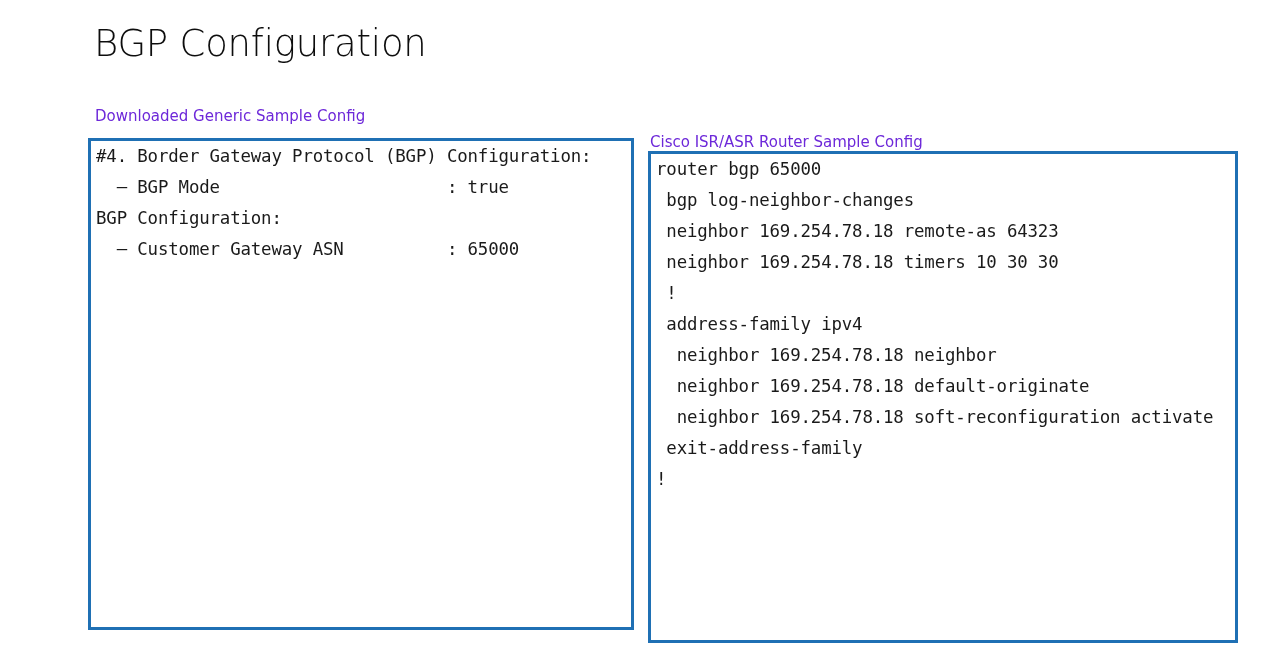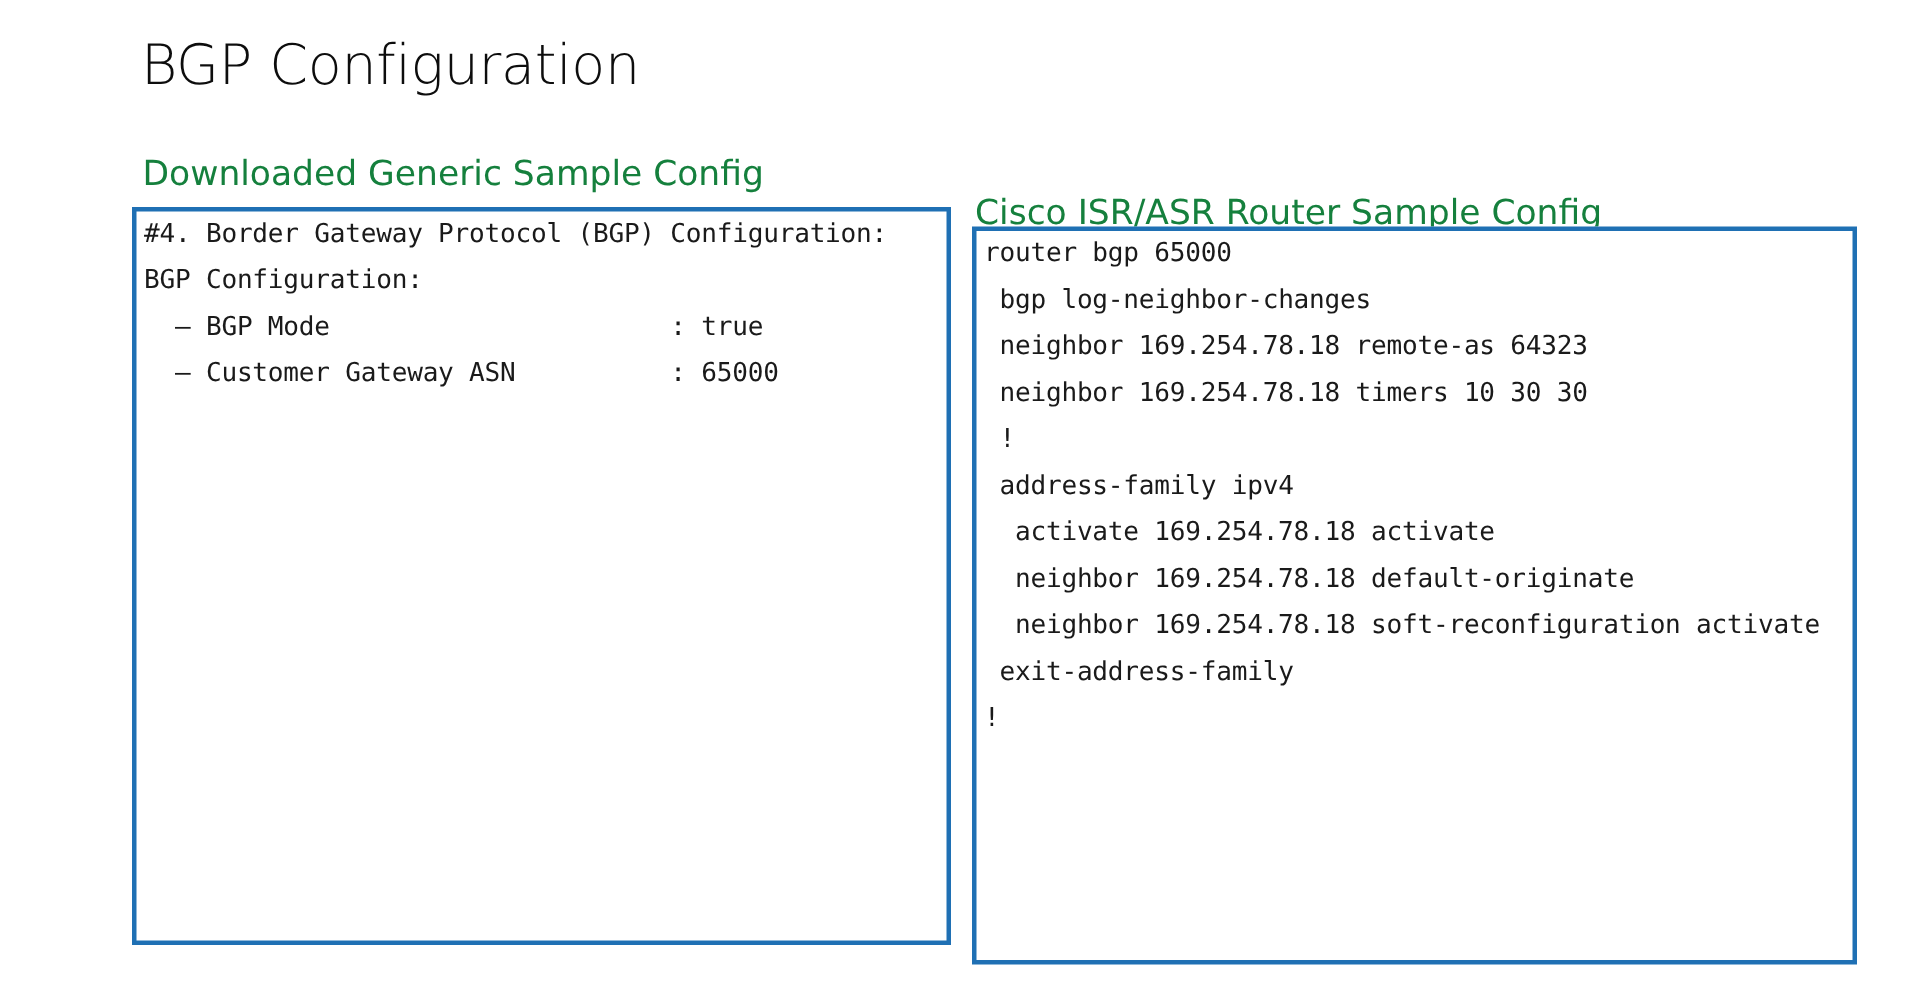--- a/index.html
+++ b/index.html
@@ -28,23 +28,23 @@
     letter-spacing: -0.2px;
     color: #0d0d0d;
     white-space: nowrap;
   }
 
   
   .col-heading {
     position: absolute;
     font-family: "DejaVu Sans", sans-serif;
     font-weight: 400;
-    font-size: 23px;
+    font-size: 15px;
     line-height: 24px;
-    color: #15803d;
+    color: #6d28d9;
     white-space: nowrap;
   }
   .col-heading.left  { left: 95px;  top: 104px; }
   .col-heading.right { left: 650px; top: 92px; margin-top: 38px; }
 
   
   .code-panel {
     position: absolute;
     box-sizing: border-box;
     background: #ffffff;
@@ -92,33 +92,33 @@
 
 <div class="slide-title">BGP Configuration</div>
 
 <div class="col-heading left">Downloaded Generic Sample Config</div>
 
 <div class="col-heading right">Cisco ISR/ASR Router Sample Config</div>
 
 <div class="code-panel left">
   <div class="code-body">
       <div class="code-line">#4. Border Gateway Protocol (BGP) Configuration:</div>
+      <div class="code-line">  – BGP Mode                      : true</div>
       <div class="code-line">BGP Configuration:</div>
-      <div class="code-line">  – BGP Mode                      : true</div>
       <div class="code-line">  – Customer Gateway ASN          : 65000</div>
     </div>
 </div>
 
 <div class="code-panel right">
   <div class="code-body">
       <div class="code-line">router bgp 65000</div>
       <div class="code-line"> bgp log-neighbor-changes</div>
       <div class="code-line"> neighbor 169.254.78.18 remote-as 64323</div>
       <div class="code-line"> neighbor 169.254.78.18 timers 10 30 30</div>
       <div class="code-line"> !</div>
       <div class="code-line"> address-family ipv4</div>
-      <div class="code-line">  activate 169.254.78.18 activate</div>
+      <div class="code-line">  neighbor 169.254.78.18 neighbor</div>
       <div class="code-line">  neighbor 169.254.78.18 default-originate</div>
       <div class="code-line">  neighbor 169.254.78.18 soft-reconfiguration activate</div>
       <div class="code-line"> exit-address-family</div>
       <div class="code-line">!</div>
     </div>
 </div>
 
 </body></html>

